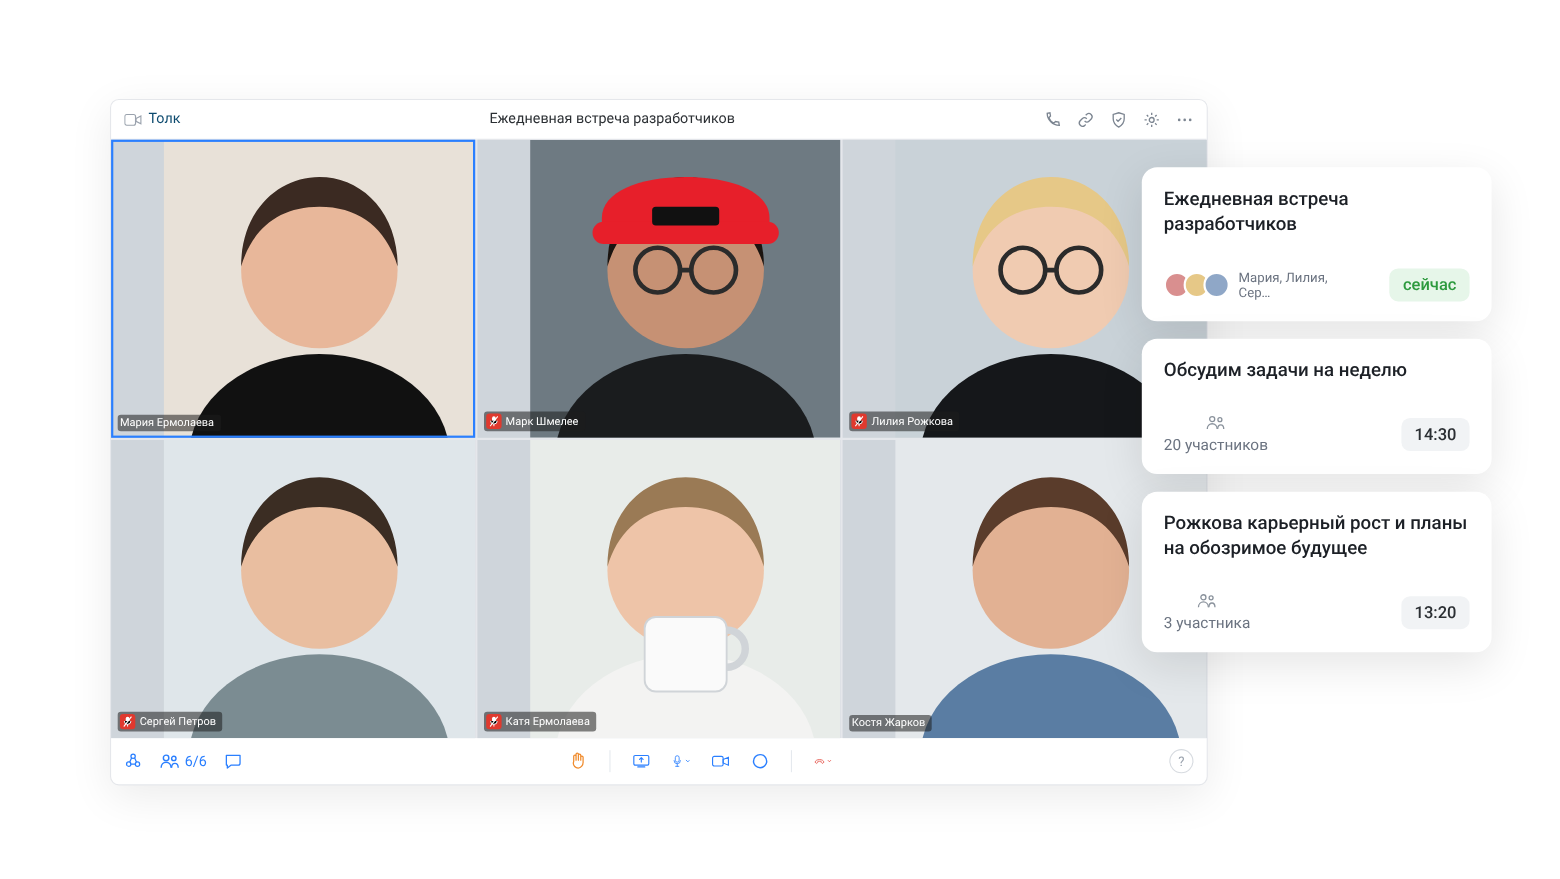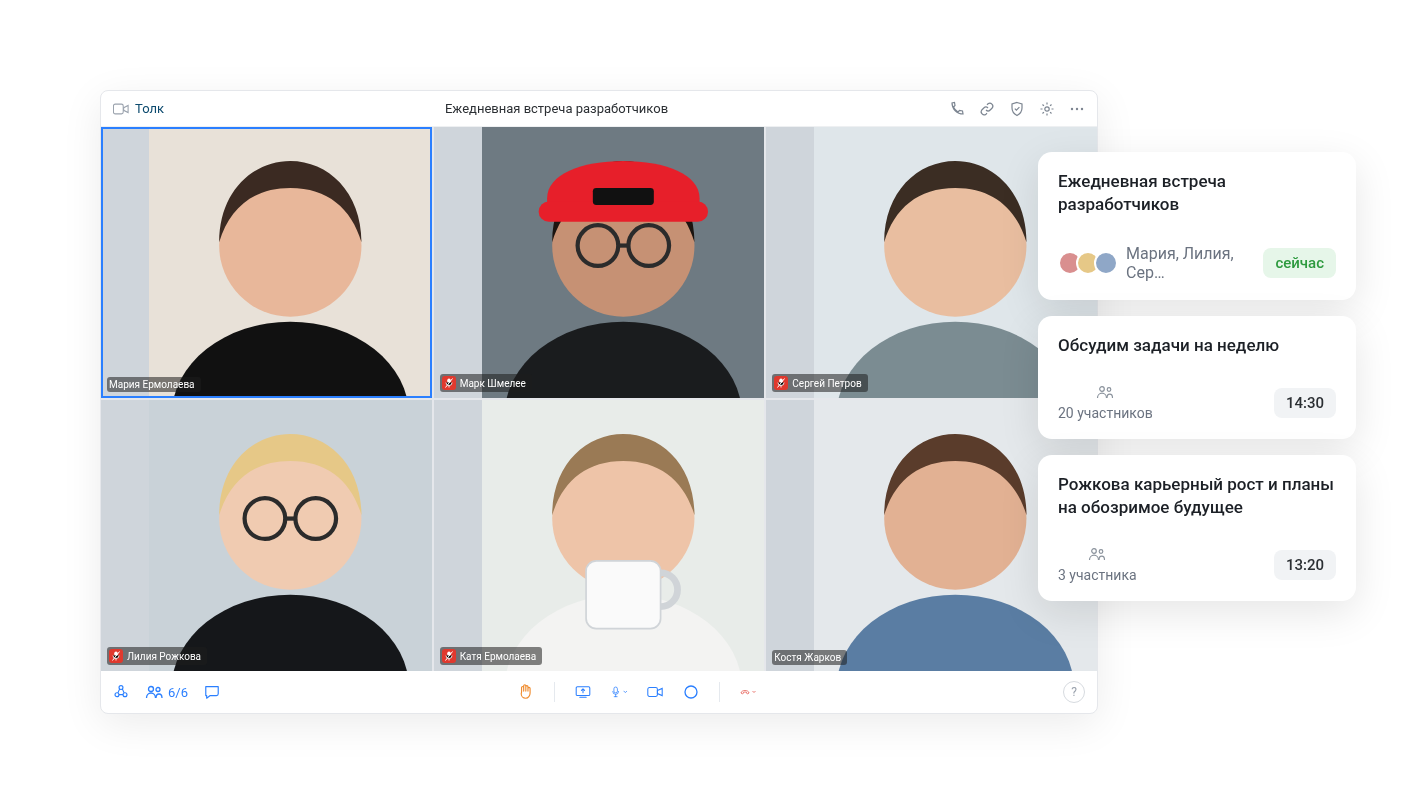--- a/index.html
+++ b/index.html
@@ -103,21 +103,21 @@
   padding: 18px 20px;
 }
 .card-title {
   font-size: 17px;
   font-weight: 500;
   color: #1c2026;
   line-height: 1.35;
   margin-bottom: 6px;
 }
 .card-row { display: flex; align-items: center; justify-content: space-between; margin-top: 28px; }
-.card-row-start { display:flex; align-items:center; gap:8px; color:#6b7380; font-size:16px; }
+.card-row-start { display:flex; align-items:center; gap:8px; color:#6b7380; font-size:12px; }
 .time-chip { background:#f1f3f5; color:#2b2f33; font-size:15px; padding:6px 12px; border-radius:8px; font-weight:500;margin-left:28px; }
 .time-chip.now { background:#e6f6e9; color:#2d9a3e; }
 .avatars { display:flex; }
 .avatars .av { width:24px; height:24px; border-radius:50%; border:2px solid #fff; margin-left:-6px; }
 .avatars .av:first-child { margin-left:0; }
 .pcount { display:flex; align-items:center; gap:6px; color:#6b7380; font-size:14px;flex-direction:column; }
 .help-circle {
   width: 22px; height: 22px; border:1px solid #d7dbe0; border-radius:50%;
   display:flex; align-items:center; justify-content:center; color:#9aa2ad; font-size:12px; cursor:pointer;
 }
@@ -204,57 +204,57 @@
               <rect x="2.3" y="0.5" width="3.4" height="5" rx="1.7" fill="#fff"></rect>
               <path d="M1 4.5a3 3 0 0 0 6 0M4 7.5v2" stroke="#fff" stroke-width="0.9"></path>
               <path d="M0.5 9.5 7.5 0.5" stroke="#fff" stroke-width="1"></path>
             </svg>
           </span>
       <span>Марк Шмелее</span>
     </div>
   </div>
       <div class="tile">
     <svg class="person-art" viewBox="0 0 200 160" preserveAspectRatio="xMidYMid slice">
+      <rect width="200" height="160" fill="#c9d2d8"></rect>
+      <ellipse cx="100" cy="170" rx="70" ry="55" fill="#15171a"></ellipse>
+      <circle cx="100" cy="70" r="42" fill="#f0cbb1"></circle>
+      <path d="M58 68c0-30 20-48 42-48s42 18 42 48c-6-20-20-32-42-32s-36 12-42 32Z" fill="#e6c887"></path>
+      <circle cx="85" cy="70" r="12" stroke="#2b2b2b" stroke-width="2.5" fill="none"></circle>
+          <circle cx="115" cy="70" r="12" stroke="#2b2b2b" stroke-width="2.5" fill="none"></circle>
+          <path d="M97 70h6" stroke="#2b2b2b" stroke-width="2.5"></path>
+
+    </svg>
+    <div class="name-chip">
+      <span class="mute-badge">
+            <svg width="8" height="10" viewBox="0 0 8 10">
+              <rect x="2.3" y="0.5" width="3.4" height="5" rx="1.7" fill="#fff"></rect>
+              <path d="M1 4.5a3 3 0 0 0 6 0M4 7.5v2" stroke="#fff" stroke-width="0.9"></path>
+              <path d="M0.5 9.5 7.5 0.5" stroke="#fff" stroke-width="1"></path>
+            </svg>
+          </span>
+      <span>Лилия Рожкова</span>
+    </div>
+  </div>
+      <div class="tile">
+    <svg class="person-art" viewBox="0 0 200 160" preserveAspectRatio="xMidYMid slice">
       <rect width="200" height="160" fill="#dfe6ea"></rect>
       <ellipse cx="100" cy="170" rx="70" ry="55" fill="#7b8c92"></ellipse>
       <circle cx="100" cy="70" r="42" fill="#e9bea0"></circle>
       <path d="M58 68c0-30 20-48 42-48s42 18 42 48c-6-20-20-32-42-32s-36 12-42 32Z" fill="#3b2d23"></path>
 
     </svg>
     <div class="name-chip">
       <span class="mute-badge">
             <svg width="8" height="10" viewBox="0 0 8 10">
               <rect x="2.3" y="0.5" width="3.4" height="5" rx="1.7" fill="#fff"></rect>
               <path d="M1 4.5a3 3 0 0 0 6 0M4 7.5v2" stroke="#fff" stroke-width="0.9"></path>
               <path d="M0.5 9.5 7.5 0.5" stroke="#fff" stroke-width="1"></path>
             </svg>
           </span>
       <span>Сергей Петров</span>
-    </div>
-  </div>
-      <div class="tile">
-    <svg class="person-art" viewBox="0 0 200 160" preserveAspectRatio="xMidYMid slice">
-      <rect width="200" height="160" fill="#c9d2d8"></rect>
-      <ellipse cx="100" cy="170" rx="70" ry="55" fill="#15171a"></ellipse>
-      <circle cx="100" cy="70" r="42" fill="#f0cbb1"></circle>
-      <path d="M58 68c0-30 20-48 42-48s42 18 42 48c-6-20-20-32-42-32s-36 12-42 32Z" fill="#e6c887"></path>
-      <circle cx="85" cy="70" r="12" stroke="#2b2b2b" stroke-width="2.5" fill="none"></circle>
-          <circle cx="115" cy="70" r="12" stroke="#2b2b2b" stroke-width="2.5" fill="none"></circle>
-          <path d="M97 70h6" stroke="#2b2b2b" stroke-width="2.5"></path>
-
-    </svg>
-    <div class="name-chip">
-      <span class="mute-badge">
-            <svg width="8" height="10" viewBox="0 0 8 10">
-              <rect x="2.3" y="0.5" width="3.4" height="5" rx="1.7" fill="#fff"></rect>
-              <path d="M1 4.5a3 3 0 0 0 6 0M4 7.5v2" stroke="#fff" stroke-width="0.9"></path>
-              <path d="M0.5 9.5 7.5 0.5" stroke="#fff" stroke-width="1"></path>
-            </svg>
-          </span>
-      <span>Лилия Рожкова</span>
     </div>
   </div>
       <div class="tile">
     <svg class="person-art" viewBox="0 0 200 160" preserveAspectRatio="xMidYMid slice">
       <rect width="200" height="160" fill="#e8ece9"></rect>
       <ellipse cx="100" cy="170" rx="70" ry="55" fill="#f3f3f2"></ellipse>
       <circle cx="100" cy="70" r="42" fill="#eec4a8"></circle>
       <path d="M58 68c0-30 20-48 42-48s42 18 42 48c-6-20-20-32-42-32s-36 12-42 32Z" fill="#9a7a55"></path>
 
       <rect x="78" y="95" width="44" height="40" rx="6" fill="#fafafa" stroke="#d0d4d8" stroke-width="1"></rect>

